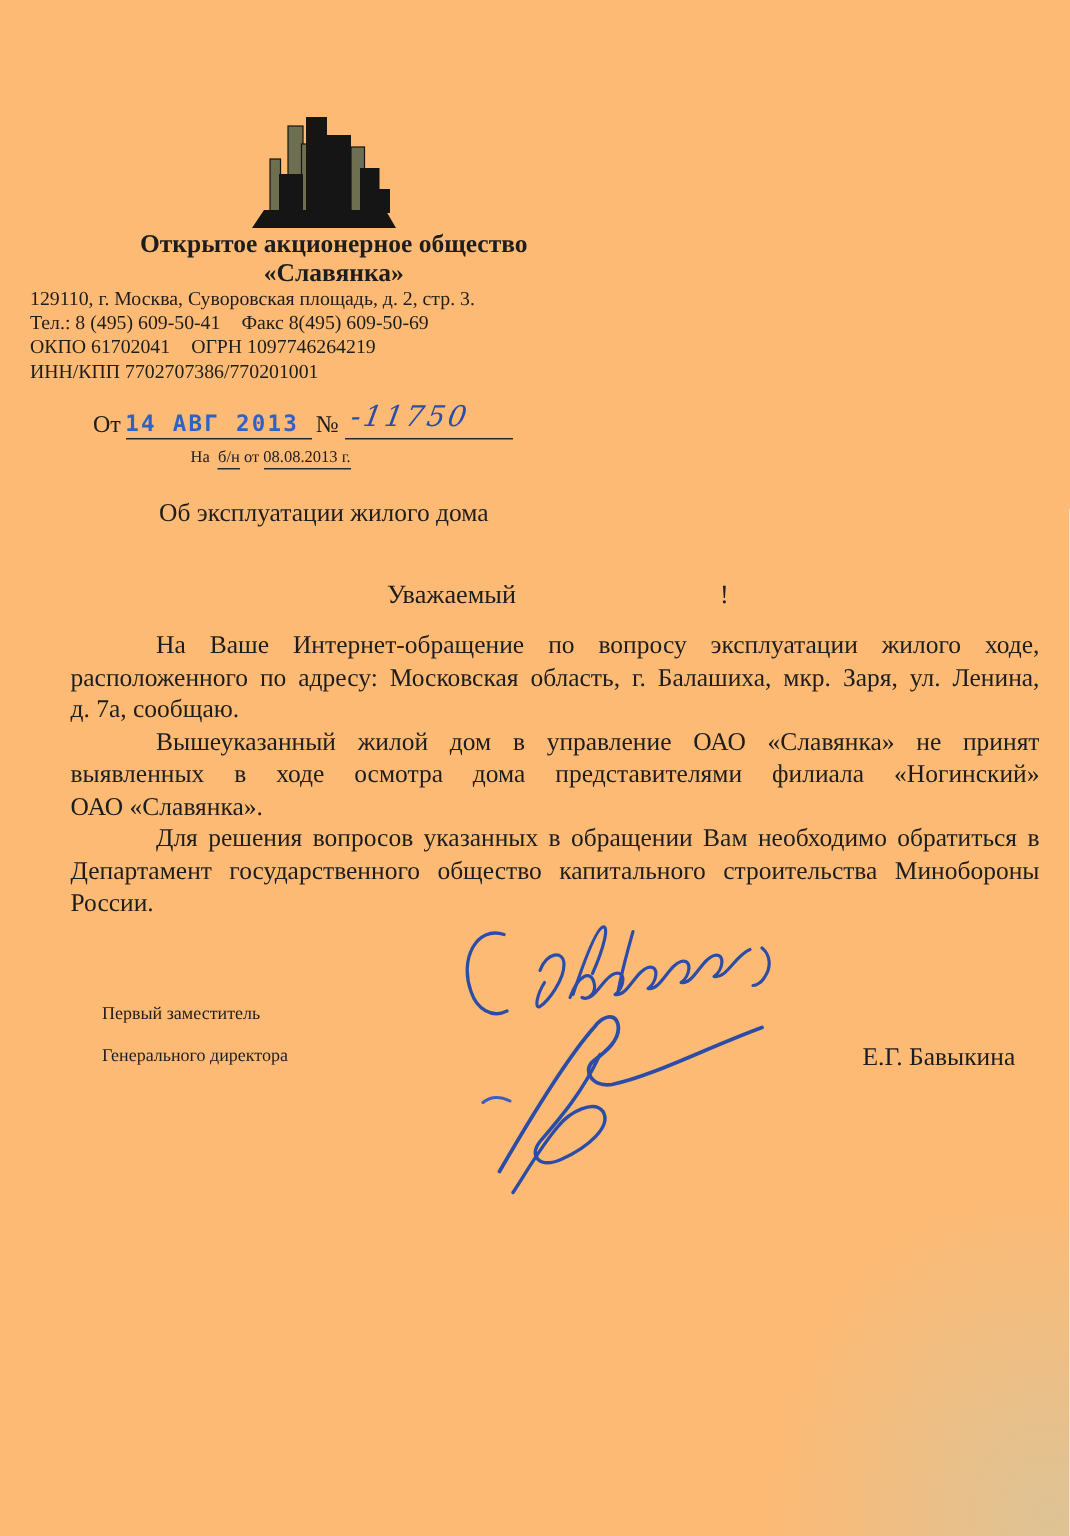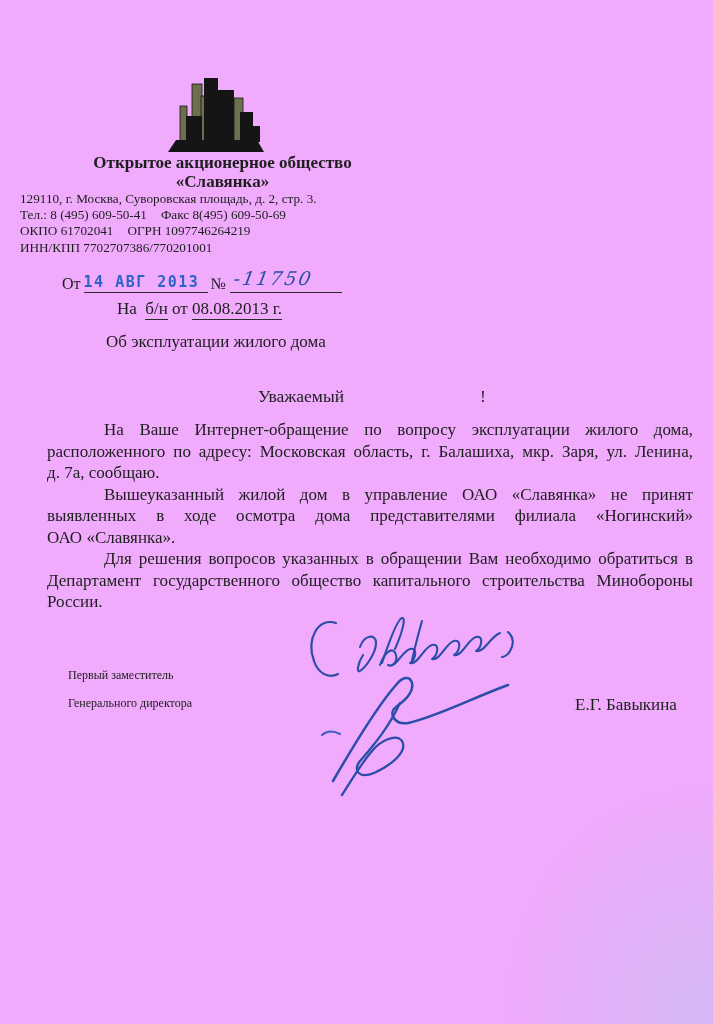--- a/index.html
+++ b/index.html
@@ -1,34 +1,34 @@
 <!DOCTYPE html>
 <html><head>
 <meta charset="utf-8">
 <style>
   html,body{margin:0;padding:0;background:#ffffff;}
-  .page{position:relative;width:713px;height:1024px;margin:0 auto;background:#f0abfc;
+  .page{position:relative;width:713px;height:1024px;margin:0 auto;background:#fdba74;
         font-family:"Liberation Serif",serif;color:#1d1d1d;overflow:hidden;}
   .corner-noise{position:absolute;right:-50px;bottom:-60px;width:260px;height:300px;
         background:radial-gradient(ellipse at 75% 75%, rgba(150,215,225,0.30), rgba(150,215,225,0.10) 45%, transparent 70%);}
   .logo{position:absolute;left:168px;top:68px;width:100px;height:86px;}
   .letterhead{position:absolute;left:20px;top:153px;width:405px;text-align:center;}
   .org-name{font-weight:bold;font-size:17px;line-height:19px;}
   .lh-line{font-size:13.2px;line-height:16.2px;display:flex;justify-content:flex-start;gap:14px;white-space:nowrap;}
   .from-row{position:absolute;left:62px;top:269px;font-size:16px;display:flex;align-items:flex-end;height:24px;}
   .from-label{padding-right:3px;}
   .uline{border-bottom:1.6px solid #2a2a2a;display:inline-block;height:22px;box-sizing:border-box;}
   .uline-date{width:124px;}
   .uline-num{width:112px;position:relative;margin-left:4px;}
   .num-label{margin-left:3px;}
   .date-stamp{font-family:"DejaVu Sans Mono",monospace;font-weight:bold;font-size:15px;letter-spacing:1.5px;
         color:#2e62c6;white-space:nowrap;display:inline-block;transform:translateY(2px);}
   .hand-number{position:absolute;left:4px;top:-4px;font-style:italic;font-size:19px;letter-spacing:2px;
         color:#2b4da8;transform:skewX(-10deg);font-family:"DejaVu Serif",serif;white-space:nowrap;}
-  .reply-line{position:absolute;left:117px;top:299px;font-size:17px;}
+  .reply-line{position:absolute;left:127px;top:299px;font-size:11px;}
   .reply-line .ul{border-bottom:1.5px solid #2a2a2a;padding-bottom:1px;}
   .subject{position:absolute;left:106px;top:332px;font-size:17px;}
   .salutation-word{position:absolute;left:258px;top:386px;font-size:17.5px;}
   .salutation-punct{position:absolute;left:480px;top:386px;font-size:17.5px;}
   .body-text{position:absolute;left:47px;top:419px;width:646px;font-size:17px;line-height:21.5px;}
   .line{text-align:justify;text-align-last:justify;}
   .line.first{text-indent:57px;}
   .line.last{text-align-last:left;}
   .position-block{position:absolute;left:68px;top:661px;font-size:12px;line-height:28px;}
   .signer-name{position:absolute;left:575px;top:695px;font-size:17px;}
@@ -91,21 +91,21 @@
     <span class="ul">08.08.2013 г.</span>
   </div>
 
   <div class="subject">Об эксплуатации жилого дома</div>
 
   <div class="salutation-word">Уважаемый</div>
   <div class="salutation-punct">!</div>
 
   <div class="body-text">
     <div>
-      <div class="line first">На Ваше Интернет-обращение по вопросу эксплуатации жилого дома,</div>
+      <div class="line first">На Ваше Интернет-обращение по вопросу эксплуатации жилого ходе,</div>
       <div class="line">расположенного по адресу: Московская область, г. Балашиха, мкр. Заря, ул. Ленина,</div>
       <div class="line last">д. 7а, сообщаю.</div>
     </div>
     <div>
       <div class="line first">Вышеуказанный жилой дом в управление ОАО «Славянка» не принят</div>
       <div class="line">выявленных в ходе осмотра дома представителями филиала «Ногинский»</div>
       <div class="line last">ОАО «Славянка».</div>
     </div>
     <div>
       <div class="line first">Для решения вопросов указанных в обращении Вам необходимо обратиться в</div>

